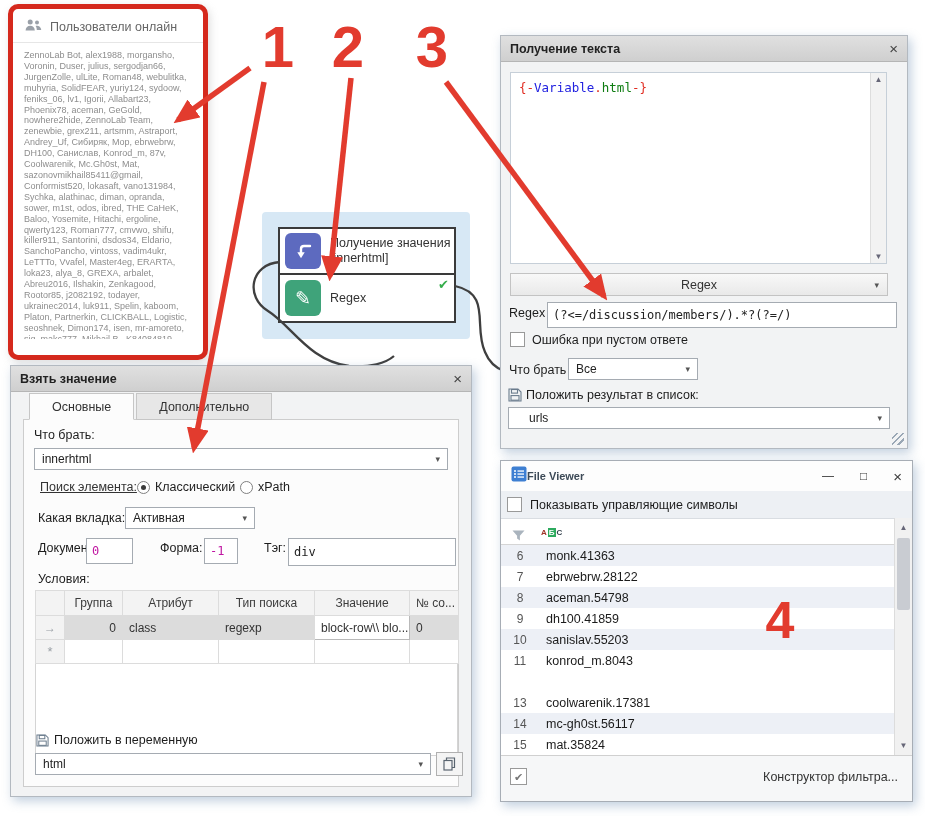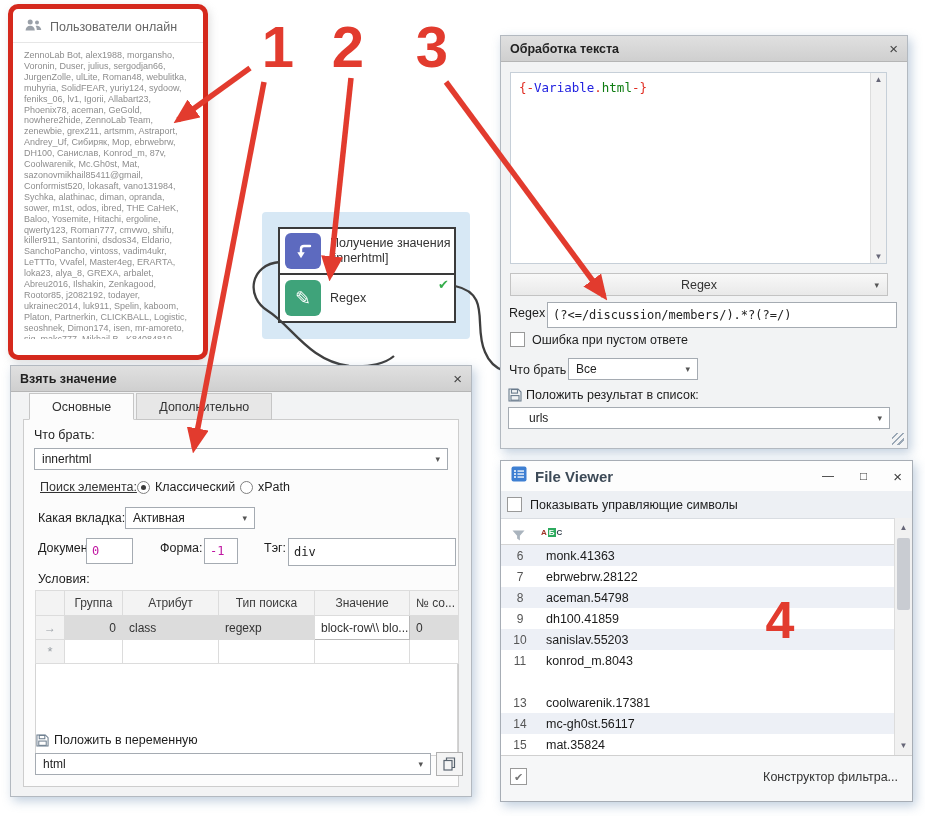--- a/index.html
+++ b/index.html
@@ -88,21 +88,21 @@
   .cond td.ic{background:#f3f3f3;color:#9aa0a6;text-align:center;padding:0;}
   .cond-frame{position:absolute;left:11px;top:170px;width:423px;height:166px;border:1px solid #d4d4d4;
               box-sizing:border-box;background:#fff;}
   .copybtn{position:absolute;width:27px;height:24px;background:#f4f4f4;border:1px solid #b0b0b0;
            box-sizing:border-box;display:flex;align-items:center;justify-content:center;}
 
   
   .fv{left:500px;top:460px;width:411px;height:340px;background:#fff;border:1px solid #a7adb5;}
   .fv-title{position:absolute;left:0;top:0;right:0;height:30px;background:#fdfdfd;
             display:flex;align-items:center;padding:0 10px;box-sizing:border-box;}
-  .fv-title .name{font-size:15px;font-weight:bold;color:#3d4a57;margin-left:8px;}
+  .fv-title .name{font-size:11px;font-weight:bold;color:#3d4a57;}
   .fv-btns{margin-left:auto;display:flex;gap:26px;color:#3c3c3c;font-size:12px;align-items:center;}
   .fv-cbrow{position:absolute;left:0;top:30px;right:0;height:27px;background:#edf0f4;}
   .fv-head{position:absolute;left:0;top:57px;right:17px;height:27px;background:#fff;
            border-top:1px solid #d9dde2;border-bottom:1px solid #d5d5d5;box-sizing:border-box;}
   .abc{font-size:8px;font-weight:bold;letter-spacing:0;position:absolute;left:40px;top:9px;display:flex;gap:1px;}
   .abc .l1{color:#a03428;} .abc .l2{color:#fff;background:#2daa5e;padding:0 1px;} .abc .l3{color:#35424e;}
   .fv-rows{position:absolute;left:0;top:84px;right:17px;height:210px;}
   .fv-row{position:absolute;left:0;right:0;height:21px;display:flex;align-items:center;font-size:12.5px;background:#fff;}
   .fv-row.alt{background:#edf0f6;}
   .fv-row .num{width:38px;text-align:center;color:#555;font-size:12px;flex:0 0 38px;}
@@ -164,21 +164,21 @@
       <div class="frow frow2">
         <span class="fic fic-green">✎</span>
         <span class="ftxt">Regex</span>
         <span class="fcheck">✔</span>
       </div>
     </div>
   </section>
 
   <section class="panel tp">
     <div class="titlebar">
-      <span>Обработка текста</span>
+      <span>Получение текста</span>
       <span class="close">×</span>
     </div>
     <div class="tp-area">
       <div class="txt mono"><span class="v-red">{-</span><span class="v-blue">Variable</span><span class="v-red">.</span><span class="v-green">html</span><span class="v-red">-}</span></div>
       <div class="vscroll">
         <span class="up">▲</span>
         <span class="dn">▼</span>
       </div>
     </div>
     <div class="tp-mode">

